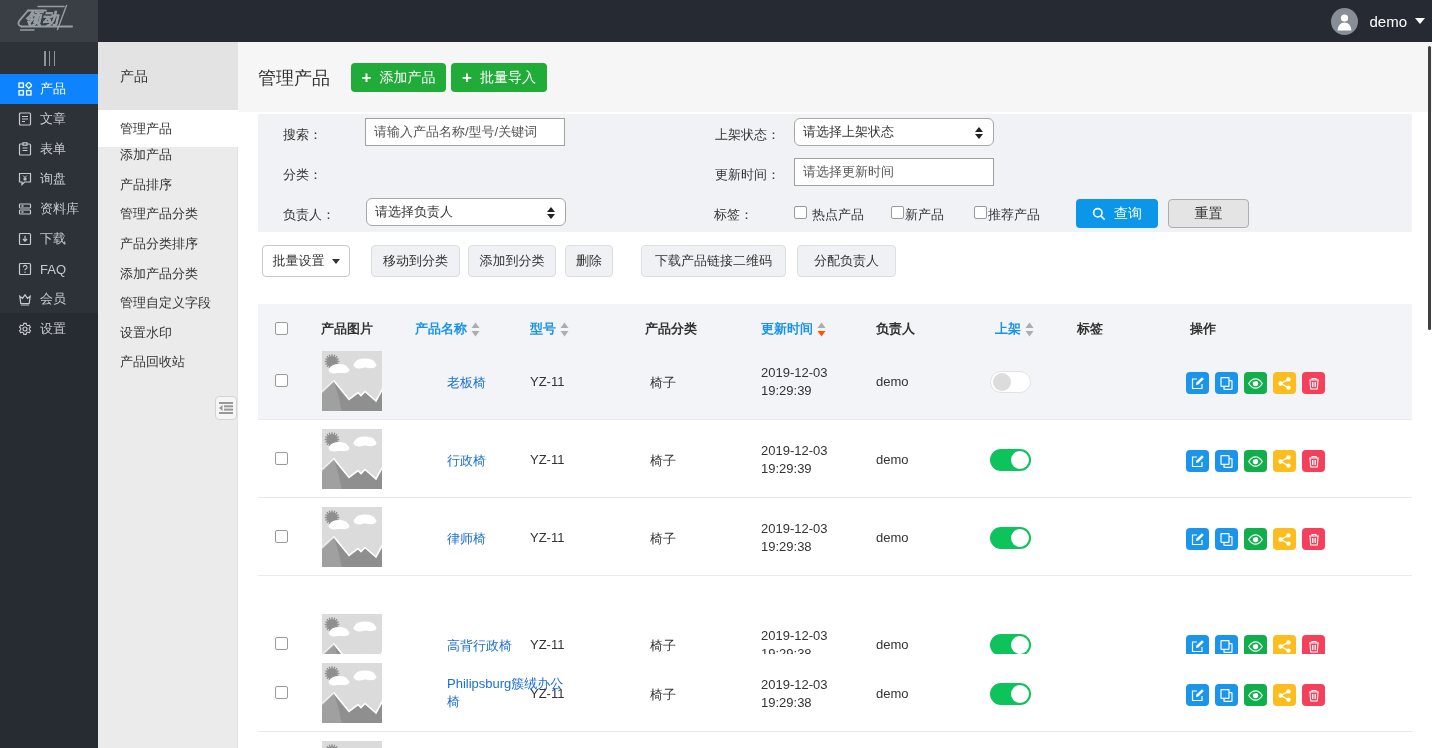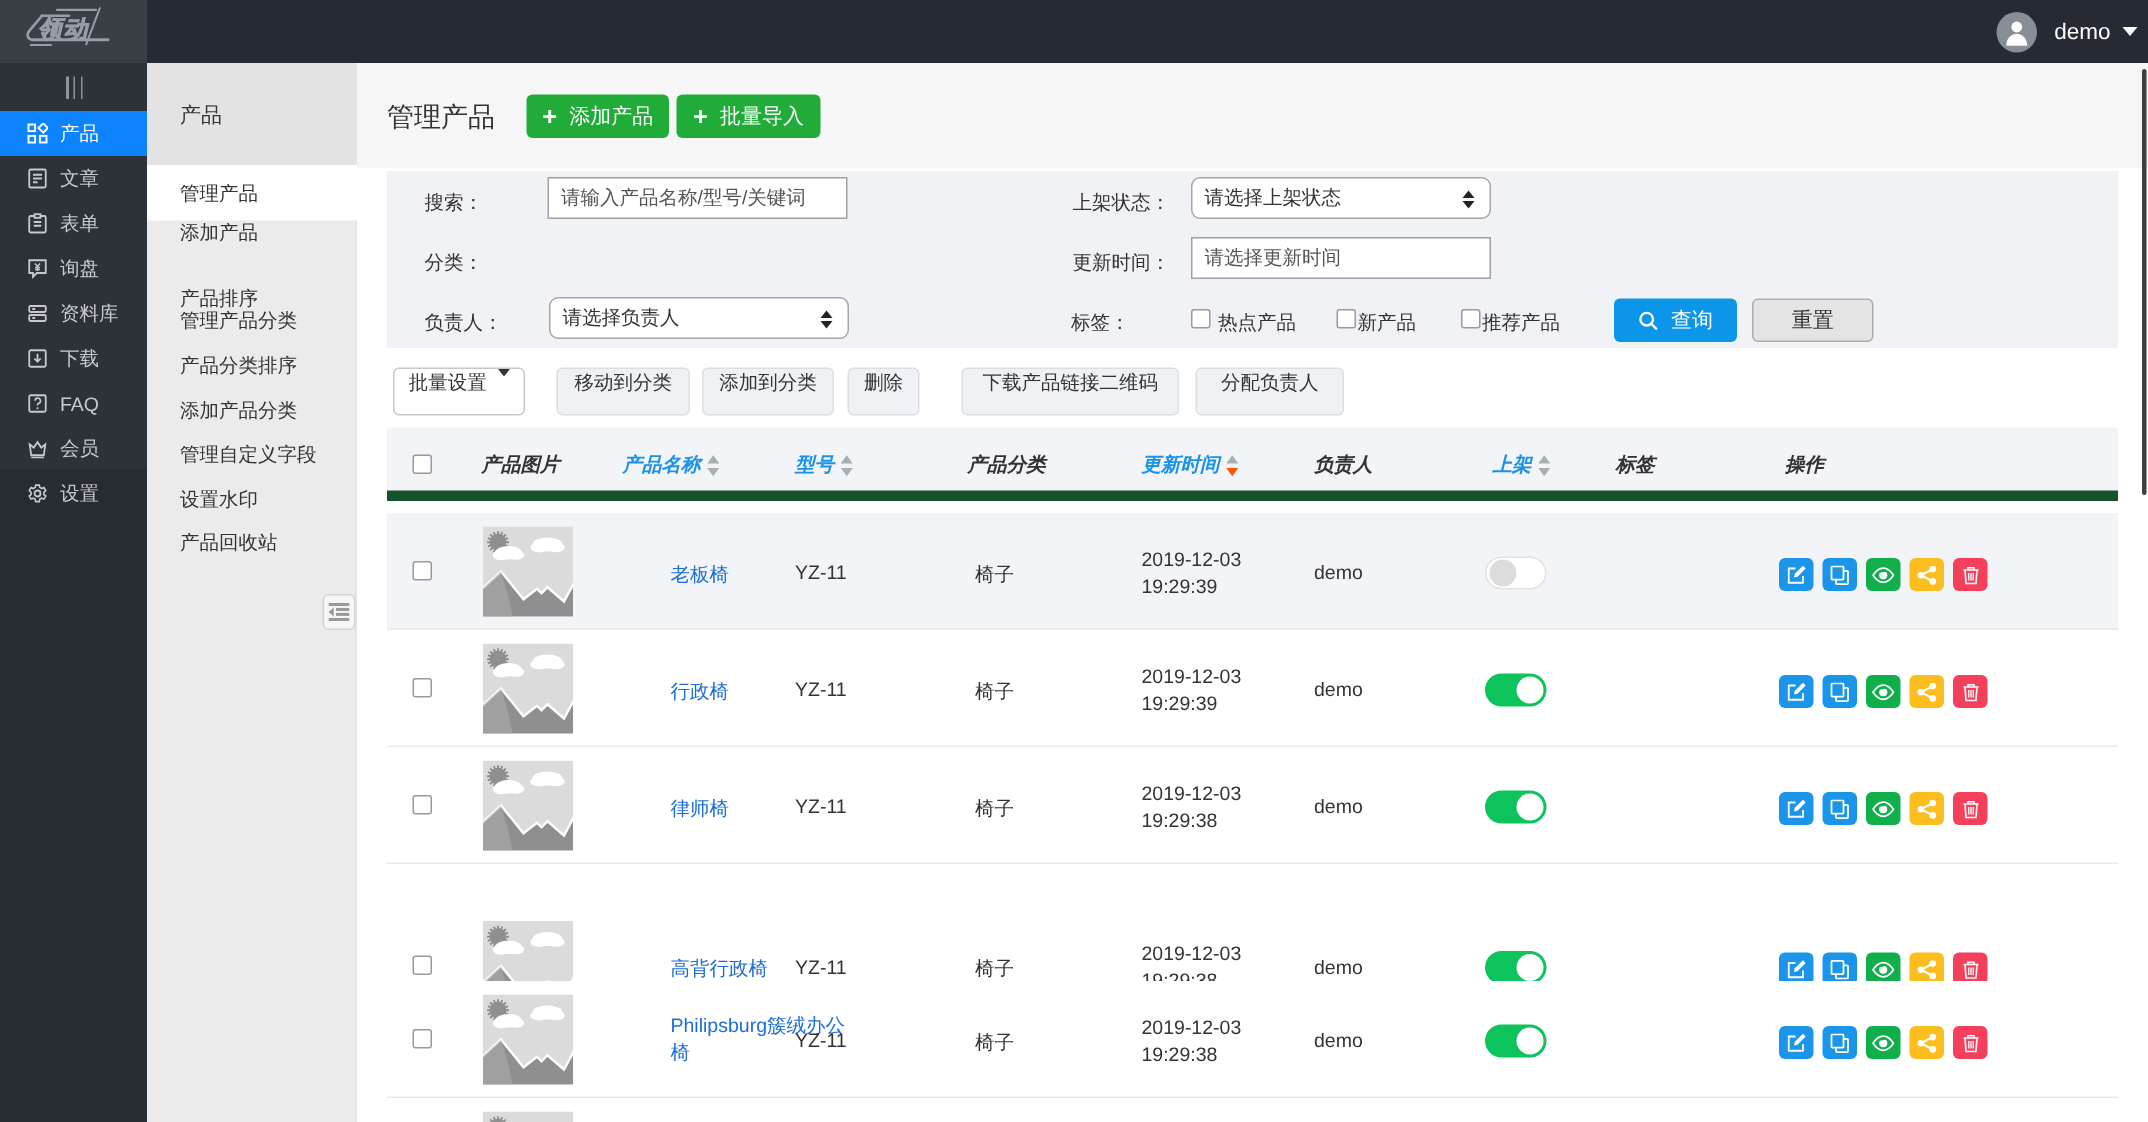--- a/index.html
+++ b/index.html
@@ -37,25 +37,25 @@
 .finput { position:absolute; width:200px; height:28px; background:#fff; border:1px solid #a0a0a0; font-size:13px; color:#555; line-height:26px; padding-left:8px; }
 .fselect { position:absolute; width:200px; height:28px; background:#fff; border:1px solid #a6a6a6; font-size:13px; color:#333; line-height:26px; padding-left:8px; }
 .fselect.round { border-radius:6px; }
 .fcheck { position:absolute; width:13px; height:13px; background:#fff; border:1px solid #9a9a9a; border-radius:2px; }
 .updown { position:absolute; right:9px; top:7px; width:9px; height:14px; }
 .updown:before { content:""; position:absolute; left:0; top:1px; width:0; height:0; border-left:4px solid transparent; border-right:4px solid transparent; border-bottom:5px solid #222; }
 .updown:after { content:""; position:absolute; left:0; bottom:1px; width:0; height:0; border-left:4px solid transparent; border-right:4px solid transparent; border-top:5px solid #222; }
 .querybtn { position:absolute; left:818px; top:85px; width:82px; height:29px; background:#0c96ea; border-radius:4px; color:#fff; font-size:14px; display:flex; align-items:center; justify-content:center; }
 .resetbtn { position:absolute; left:910px; top:85px; width:81px; height:29px; background:#e4e4e4; border:1px solid #adadad; border-radius:4px; color:#333; font-size:14px; display:flex; align-items:center; justify-content:center; }
 
-.toolbtn { position:absolute; top:245px; height:32px; border-radius:4px; font-size:13px; color:#333; display:flex; justify-content:center; }
+.toolbtn { position:absolute; top:245px; height:32px; border-radius:4px; font-size:13px; color:#333; display:flex; align-items:center; justify-content:center; }
 .toolbtn.white { background:#fff; border:1px solid #c8c8c8; }
 .toolbtn.gray { background:#eff1f4; border:1px solid #dbdee3; }
 
-.thead { position:absolute; left:258px; top:285px; width:1154px; height:49px; background:#f2f4f7; border-bottom:7px solid #14532d;font-style:italic; }
+.thead { position:absolute; left:258px; top:304px; width:1154px; height:49px; background:#f2f4f7; border-bottom:7px solid #14532d; }
 .th { position:absolute; top:0; height:49px; line-height:49px; font-size:13px; color:#333; font-weight:bold; white-space:nowrap; }
 .th.blue { color:#1a92e8; }
 .trow { position:absolute; left:258px; width:1154px; height:78px; border-bottom:1px solid #e8eaed; background:#fff; }
 .trow.hl { background:#f2f4f7; }
 .td { position:absolute; font-size:13px; color:#333; white-space:nowrap; }
 .tdname { position:absolute; left:157px; width:118px; font-size:13px; color:#1b6dd8;margin-left:32px; }
 .pimg { position:absolute; left:64px; top:9px; width:60px; height:60px; }
 .rowcheck { position:absolute; left:17px; top:32px; width:13px; height:13px; background:#fff; border:1px solid #9a9a9a; border-radius:2px; }
 .toggle { position:absolute; left:732px; top:29px; width:41px; height:22px; border-radius:11px; }
 .toggle.on { background:#0cc35c; }
@@ -138,21 +138,21 @@
       </svg>会员</div>
   <div class="navitem" style="top:272px;"><svg width="14" height="14" viewBox="0 0 14 14" fill="none" stroke="#c6cacd" stroke-width="1.2">
         <circle cx="7" cy="7" r="2"></circle>
         <path d="M5.8 1.4h2.4l.3 1.5 1.3.8 1.5-.6 1.2 2-1.2 1 0 1.6 1.2 1-1.2 2-1.5-.6-1.3.8-.3 1.5H5.8l-.3-1.5-1.3-.8-1.5.6-1.2-2 1.2-1 0-1.6-1.2-1 1.2-2 1.5.6 1.3-.8z" stroke-width="1.1"></path>
       </svg>设置</div>
 </div>
 <div class="submenu" id="submenu">
   <div class="head">产品</div>
   <div class="subitem active" style="top:68px;height:37px;line-height:37px;">管理产品</div>
   <div class="subitem" style="top:98px;">添加产品</div>
-  <div class="subitem" style="top:142px;">产品排序</div>
+  <div class="subitem" style="top:128px;">产品排序</div>
   <div class="subitem" style="top:157px;">管理产品分类</div>
   <div class="subitem" style="top:187px;">产品分类排序</div>
   <div class="subitem" style="top:217px;">添加产品分类</div>
   <div class="subitem" style="top:246px;">管理自定义字段</div>
   <div class="subitem" style="top:276px;">设置水印</div>
   <div class="subitem" style="top:305px;">产品回收站</div>
   <div class="subcollapse">
       <svg width="14" height="12" viewBox="0 0 14 12">
         <g fill="#999">
           <rect x="0" y="0" width="14" height="2"></rect>

